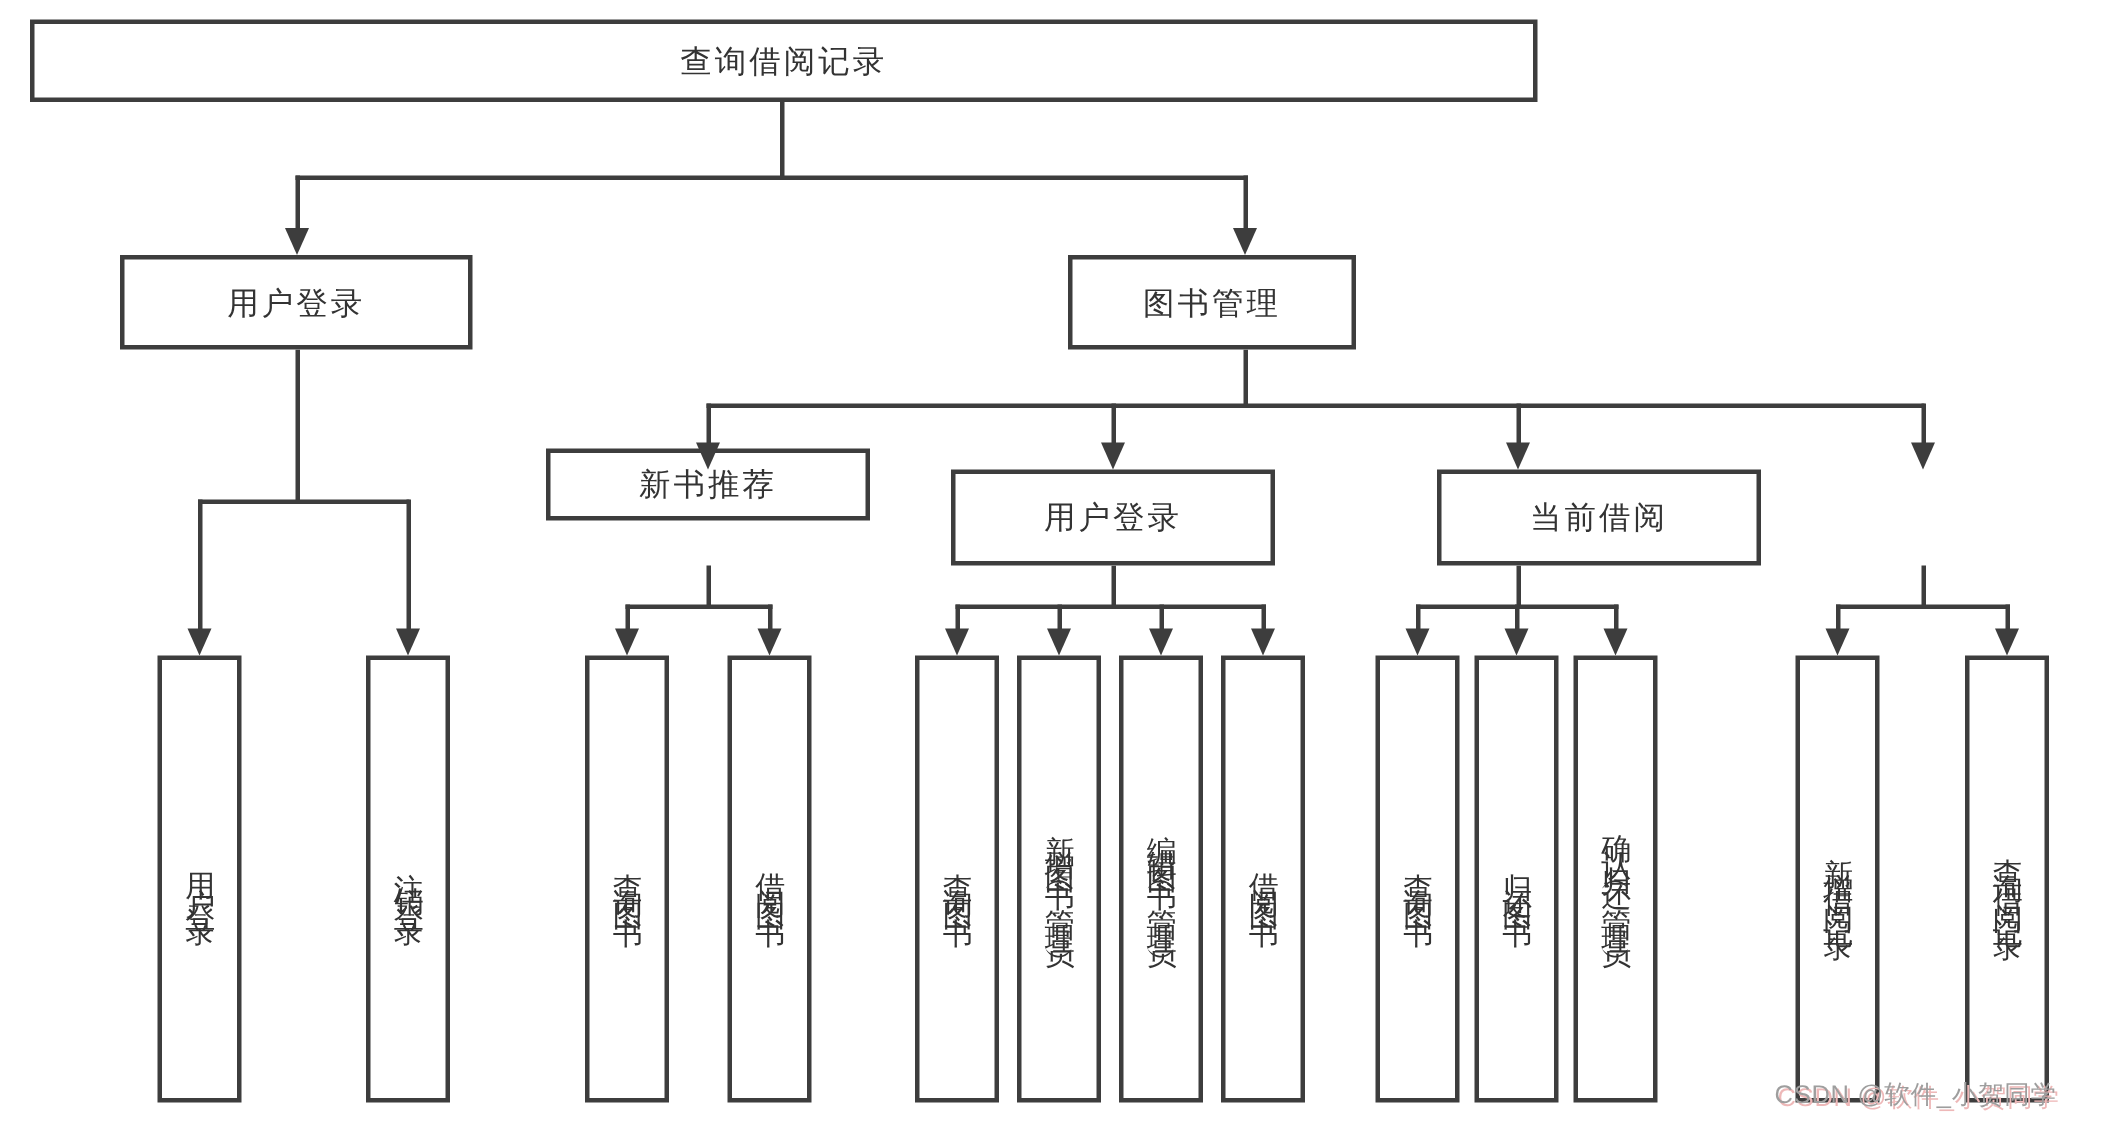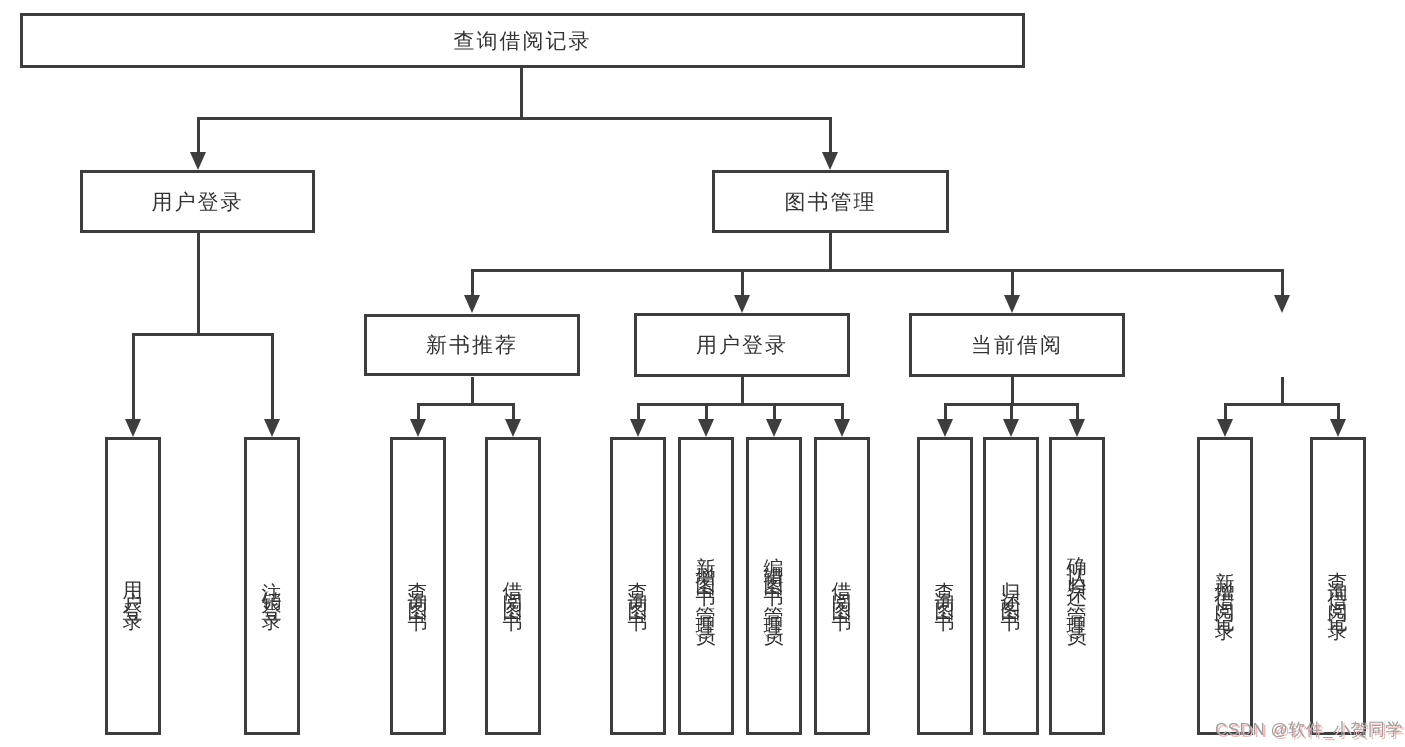--- a/index.html
+++ b/index.html
@@ -54,21 +54,20 @@
   }
   .watermark{
     position:absolute;
     left:1183px;top:718px;
     font-size:17px;
     color:var(--watermark-text);
     text-shadow:2px 2px 0 var(--watermark-shadow);
     white-space:nowrap;
     z-index:4;
     letter-spacing:0.5px;
-    margin-left:32px;
   }
 </style>
 </head>
 <body>
 
 <div class="stage">
 
   <div>
     <div class="v" style="left:520px;top:68px;height:50px;"></div>
     <div class="h" style="left:197px;top:117px;width:635px;"></div>
@@ -142,31 +141,31 @@
     <div class="arrow" style="left:1330px;top:419px;"></div>
   </div>
 
   <div class="box" style="left:20px;top:13px;width:1005px;height:55px;">
     <span class="hlbl">查询借阅记录</span>
   </div>
 
   <div class="box" style="left:80px;top:170px;width:235px;height:63px;">
     <span class="hlbl">用户登录</span>
   </div>
-  <div class="box" style="left:712px;top:170px;width:237px;height:63px;">
+  <div class="box" style="left:712px;top:170px;width:192px;height:63px;">
     <span class="hlbl">图书管理</span>
   </div>
 
-  <div class="box" style="left:364px;top:314px;width:216px;height:62px;">
+  <div class="box" style="left:364px;top:299px;width:216px;height:48px;">
     <span class="hlbl">新书推荐</span>
   </div>
   <div class="box" style="left:634px;top:313px;width:216px;height:64px;">
     <span class="hlbl">用户登录</span>
   </div>
-  <div class="box" style="left:909px;top:313px;width:216px;height:64px;">
+  <div class="box" style="left:958px;top:313px;width:216px;height:64px;">
     <span class="hlbl">当前借阅</span>
   </div>
 
   <div class="box" style="left:105px;top:437px;width:56px;height:298px;">
     <span class="vlbl">用户登录</span>
   </div>
   <div class="box" style="left:244px;top:437px;width:56px;height:298px;">
     <span class="vlbl">注销登录</span>
   </div>
   <div class="box" style="left:390px;top:437px;width:56px;height:298px;">

